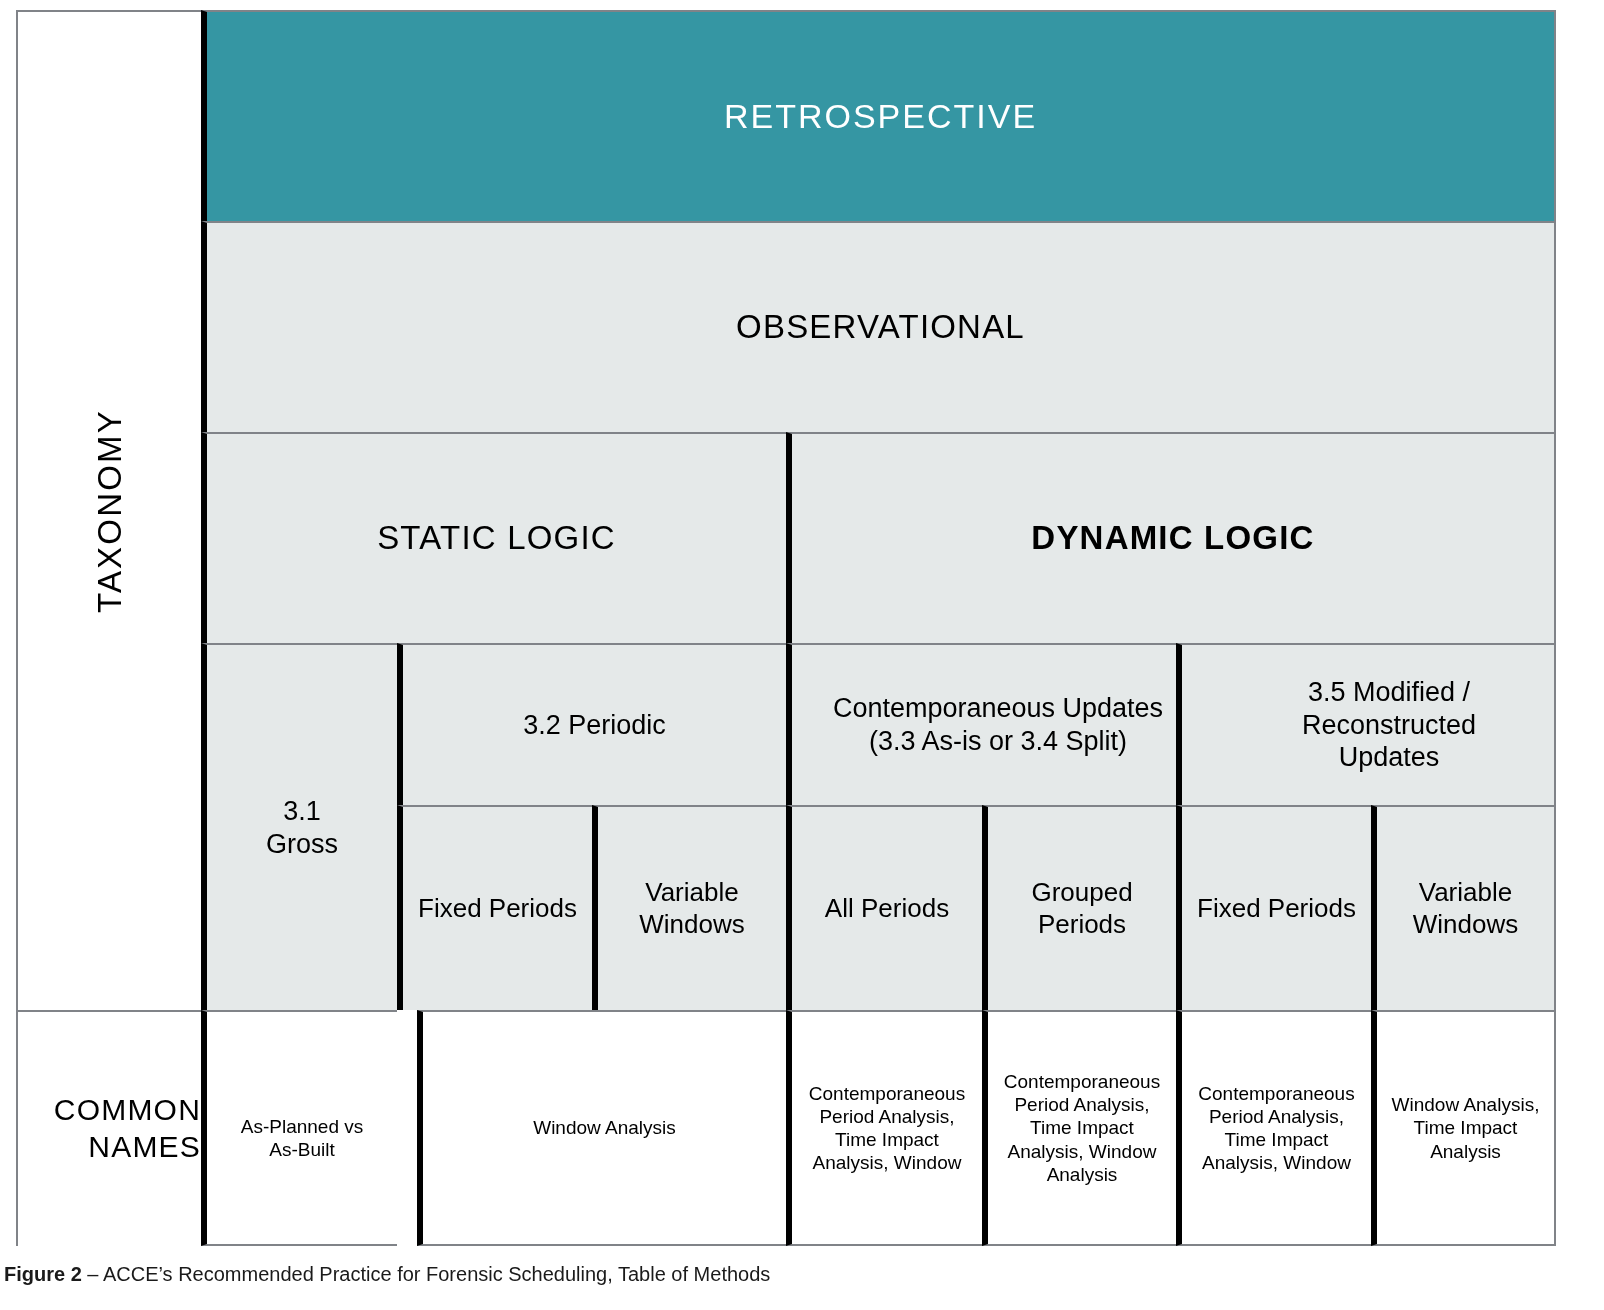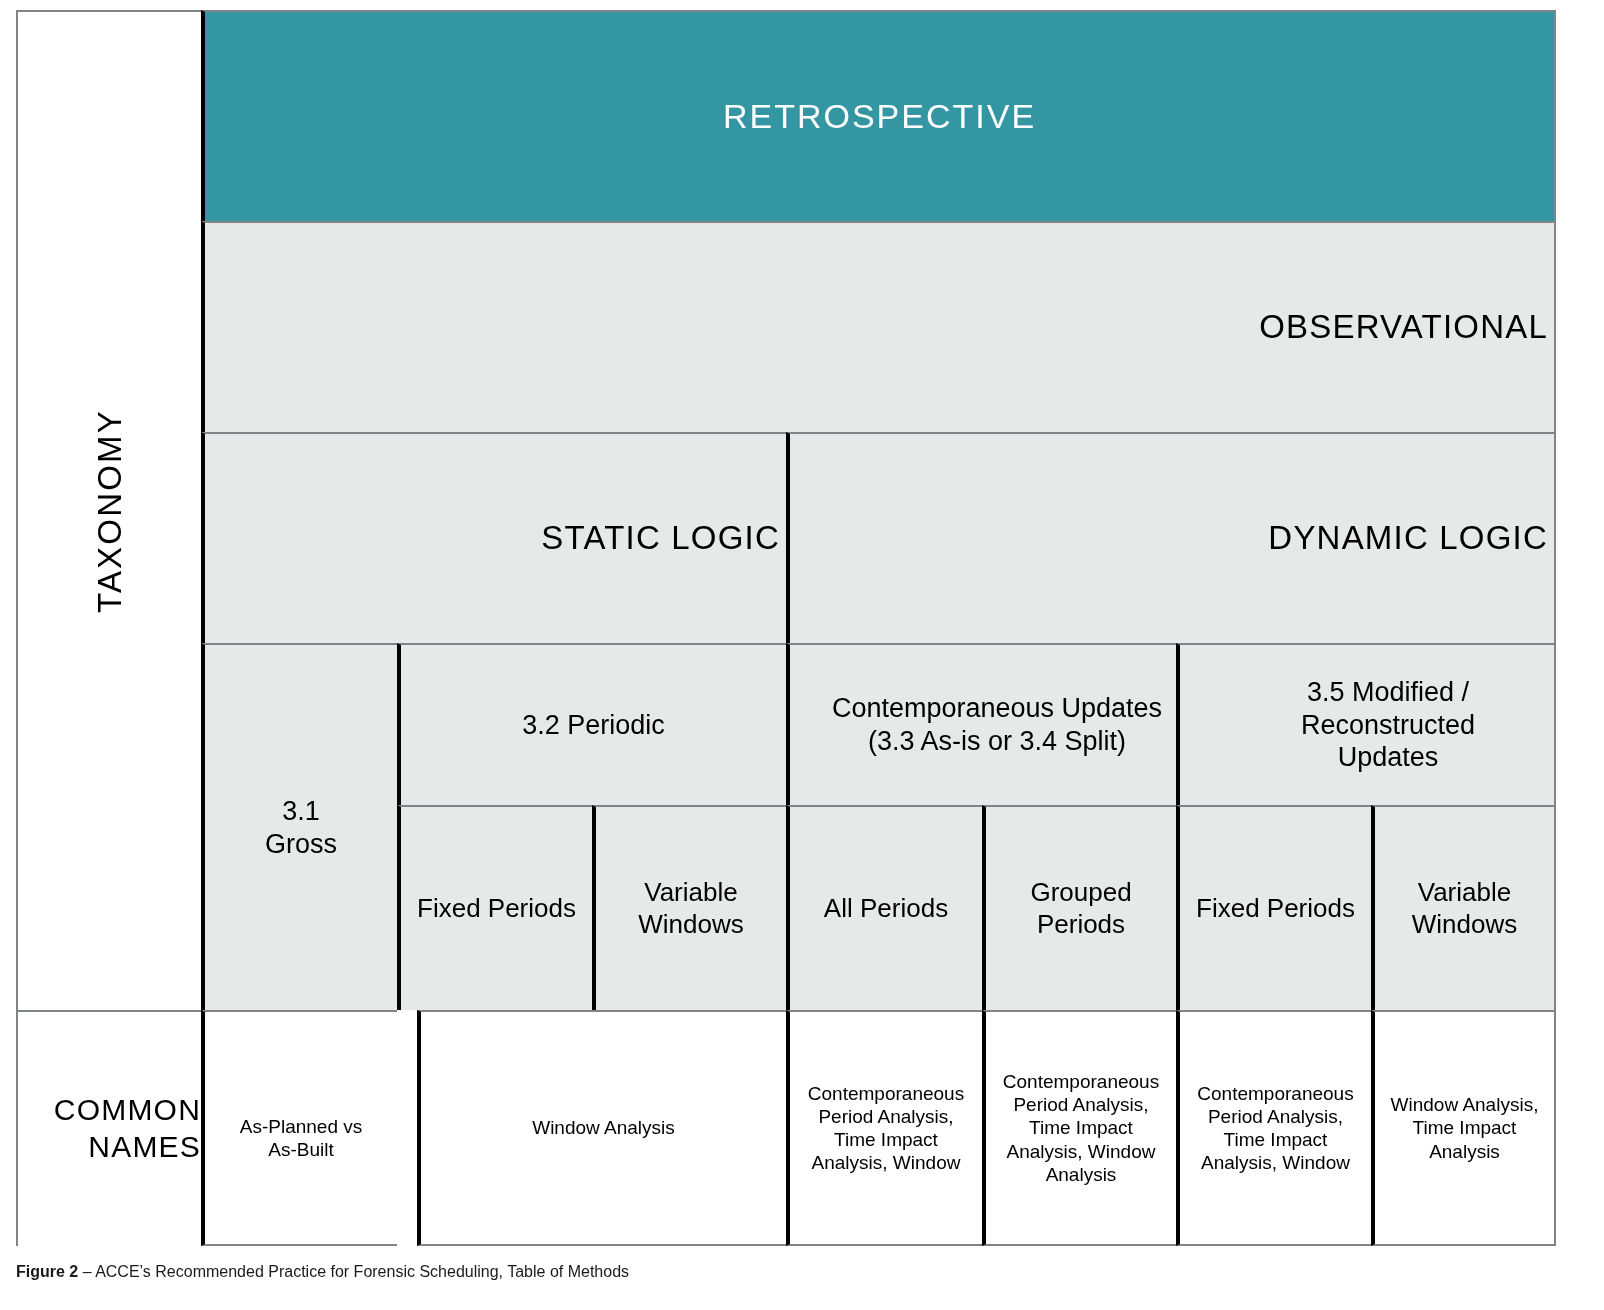--- a/index.html
+++ b/index.html
@@ -32,21 +32,21 @@
     height: 1236px;
     display: grid;
     
     grid-template-columns: 185px 196px 195px 194px 196px 194px 195px 185px;
     grid-template-rows: 211px 211px 211px 162px 205px 236px;
     box-sizing: border-box;
   }
 
   .cell {
     box-sizing: border-box;
-    border-left: 4px solid #000000;
+    border-left: 6px solid #000000;
     border-top: 2px solid #808388;
     display: flex;
     align-items: center;
     justify-content: center;
     text-align: center;
     padding: 2px 6px;
     line-height: 1.22;
     overflow: hidden;
   }
   .cell.edge-right { border-right: 2px solid #808388; }
@@ -80,32 +80,32 @@
 
   .common-names-label {
     font-size: 30px;
     letter-spacing: 1.2px;
     text-align: right;
     line-height: 1.22;
   }
 
   
   .t-head-xl   { font-size: 34px; letter-spacing: 2.0px; }
-  .t-head-lg   { font-size: 33px; letter-spacing: 1.2px; justify-content: flex-end; }
+  .t-head-lg   { font-size: 33px; letter-spacing: 1.2px; }
   .t-mid       { font-size: 27px; }
   .t-sub       { font-size: 26px; }
   .t-small     { font-size: 19px; }
 
   
   #figure-caption {
     position: absolute;
-    left: 16px;
+    left: 4px;
     top: 1262px;
     width: 1560px;
-    font-size: 16px;
+    font-size: 20px;
     line-height: 1.25;
     color: #1a1a1a;
     white-space: nowrap;
   }
   #figure-caption .cap-strong {
     font-weight: bold;
   }
   #figure-caption .cap-rest {
     font-weight: normal;
   }
@@ -126,21 +126,21 @@
     </div>
 
     <div class="cell gray t-head-lg edge-right" style="grid-column: 2 / 9; grid-row: 2 / 3;">
       <span>OBSERVATIONAL</span>
     </div>
 
     <div class="cell gray t-head-lg" style="grid-column: 2 / 5; grid-row: 3 / 4;">
       <span>STATIC LOGIC</span>
     </div>
 
-    <div class="cell gray t-head-lg edge-right" style="grid-column: 5 / 9; grid-row: 3 / 4;">
+    <div class="cell gray t-head-lg edge-right" style="grid-column: 5 / 9; grid-row: 3 / 4; font-weight: bold;">
       <span>DYNAMIC LOGIC</span>
     </div>
 
     <div class="cell gray t-mid" style="grid-column: 2 / 3; grid-row: 4 / 6;">
       <span>
         <span>3.1</span><br>
         <span>Gross</span>
       </span>
     </div>
 

